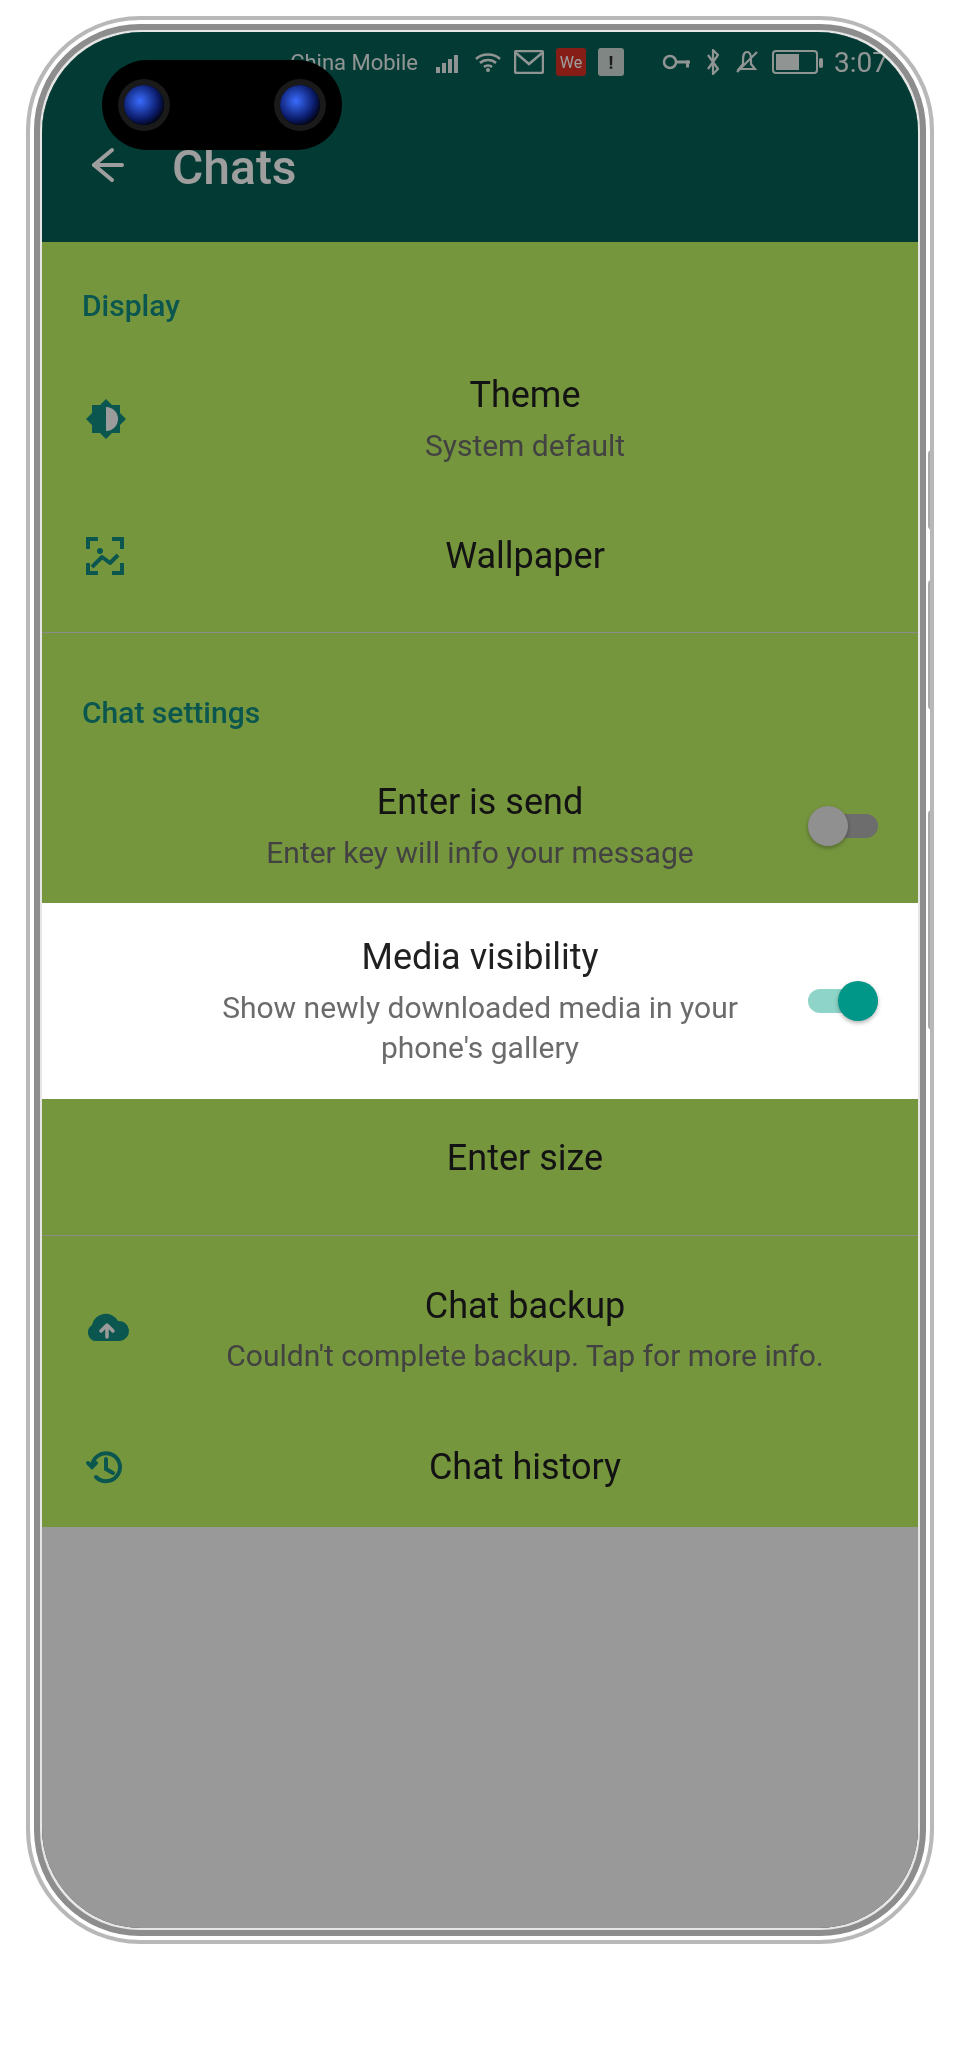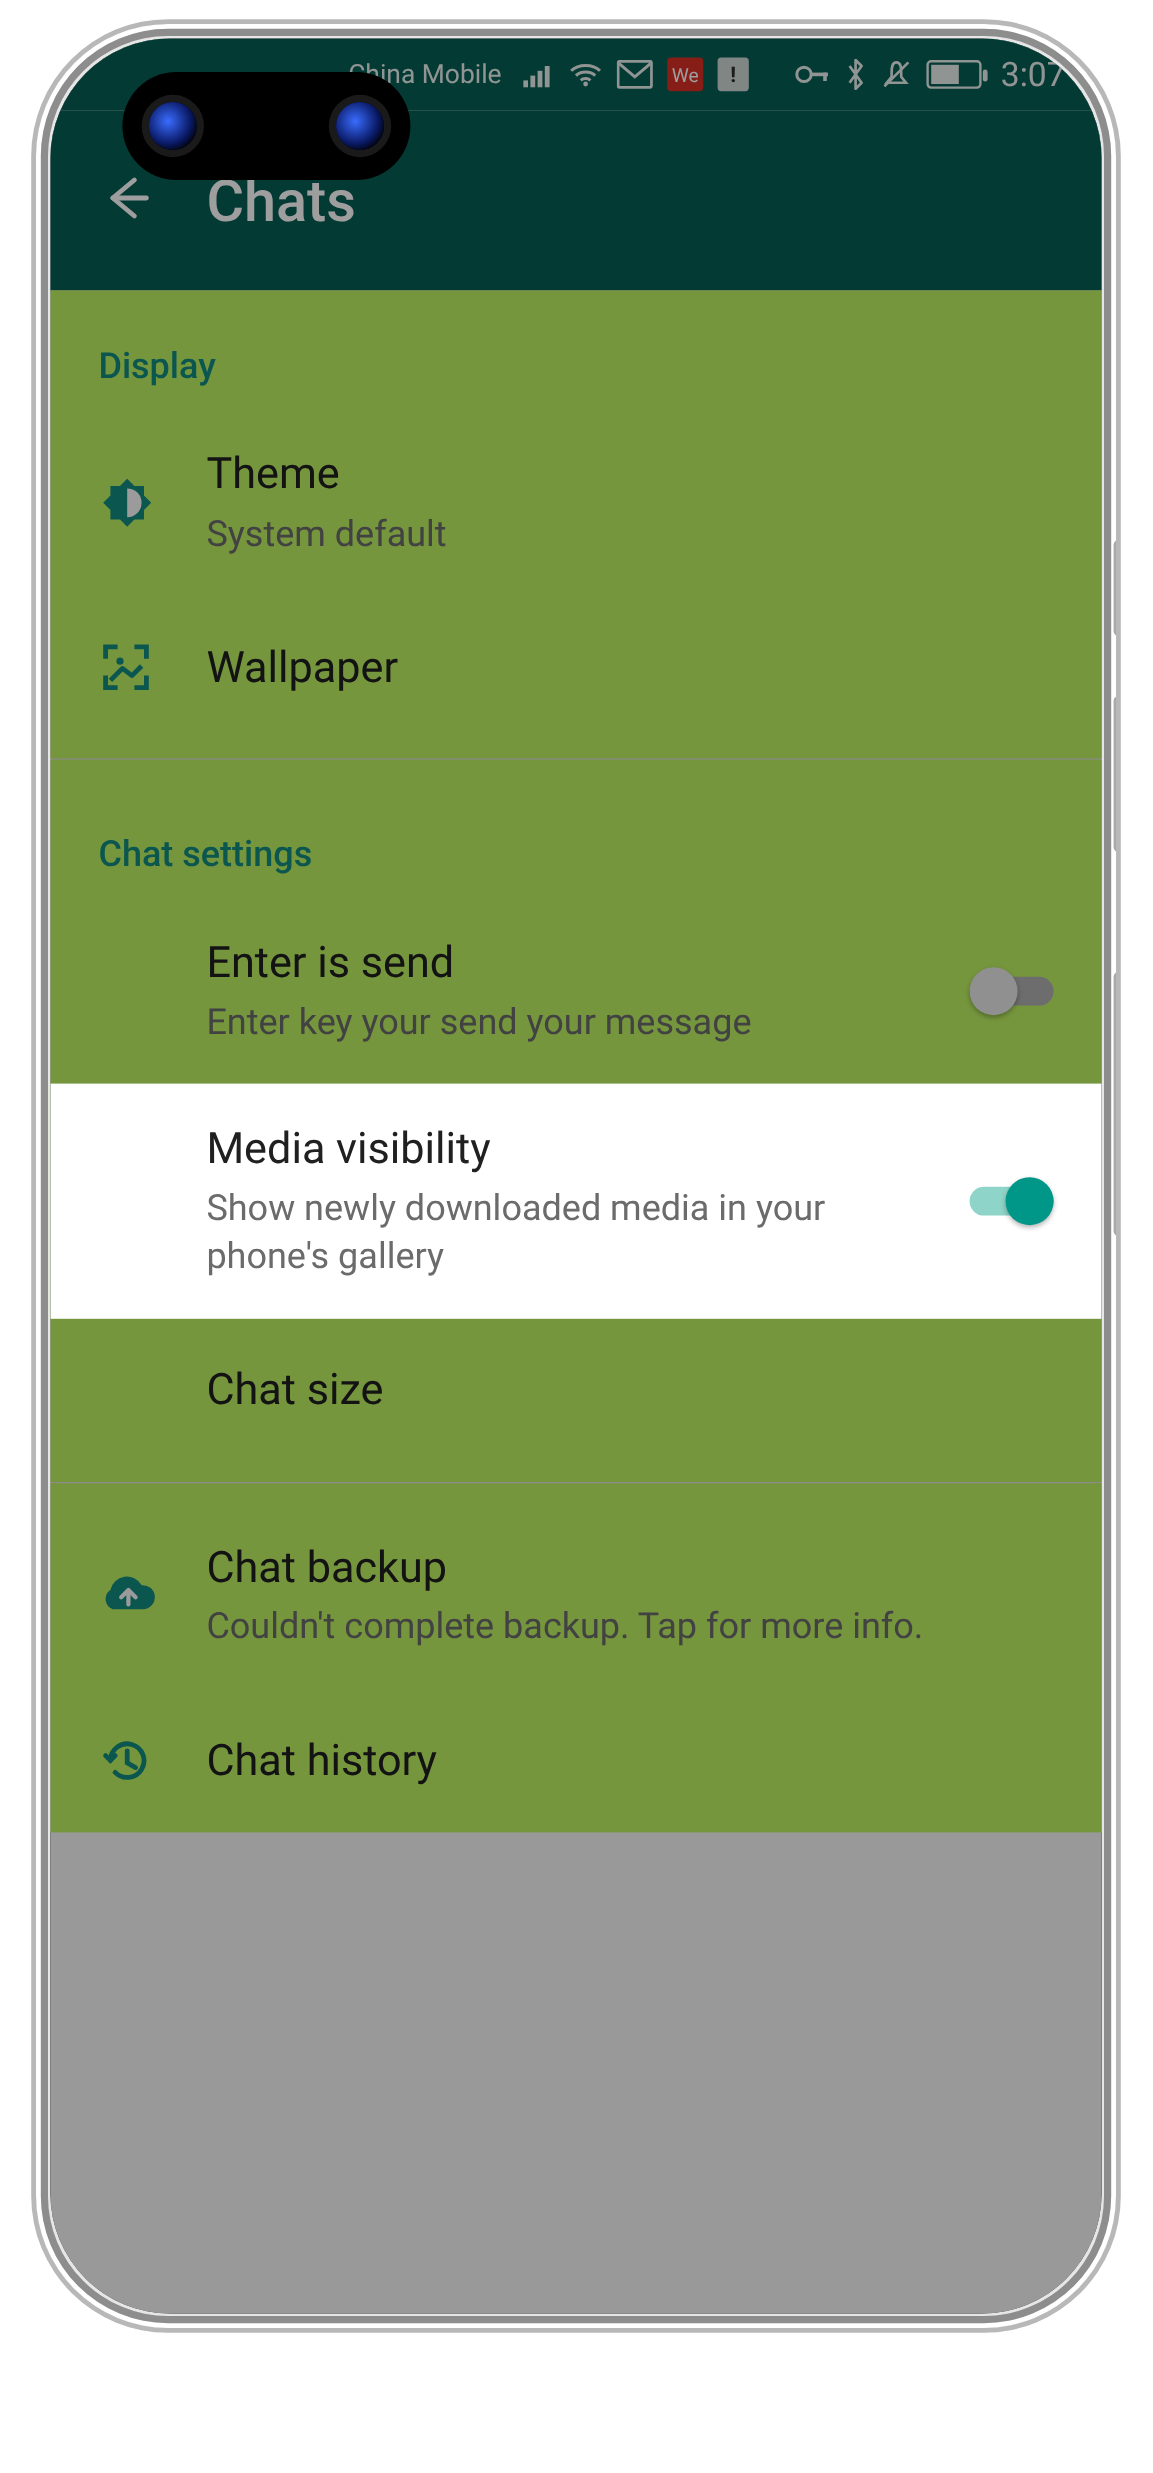--- a/index.html
+++ b/index.html
@@ -148,20 +148,21 @@
     font-size: 30px;
     font-weight: 500;
     padding: 46px 40px 18px 40px;
   }
 
   .row {
     display: flex;
     align-items: center;
     padding: 30px 40px 30px 40px;
     min-height: 120px;
+    text-align: center;
   }
   .row .icon {
     width: 90px;
     flex: 0 0 90px;
     display: flex;
     align-items: center;
     justify-content: flex-start;
     color: #128C7E;
   }
   .row .icon.empty { }
@@ -319,21 +320,21 @@
         </div>
 
         <div class="divider"></div>
 
         <div class="section-header">Chat settings</div>
 
         <div class="row">
           <div class="icon empty"></div>
           <div class="text">
             <div class="title">Enter is send</div>
-            <div class="sub">Enter key your send your message</div>
+            <div class="sub">Enter key will info your message</div>
           </div>
           <div class="trailing">
             <div class="switch off">
               <div class="track"></div>
                 <div class="thumb"></div>
             </div>
           </div>
         </div>
 
         <div class="row highlighted">
@@ -346,21 +347,21 @@
             <div class="switch on">
               <div class="track"></div>
                 <div class="thumb"></div>
             </div>
           </div>
         </div>
 
         <div class="row">
           <div class="icon empty"></div>
           <div class="text">
-            <div class="title">Chat size</div>
+            <div class="title">Enter size</div>
           </div>
         </div>
 
         <div class="divider"></div>
 
         <div class="row">
           <div class="icon">
             <svg width="50" height="40" viewBox="0 0 50 40">
                 <path d="M38 32 A10 10 0 0 0 36 12 A14 14 0 0 0 10 16 A9 9 0 0 0 12 32 Z" fill="#128C7E"></path>
                 <path d="M25 28 L25 16 M25 16 L19 22 M25 16 L31 22" stroke="#fafafa" stroke-width="3.5" fill="none" stroke-linecap="round" stroke-linejoin="round"></path>

